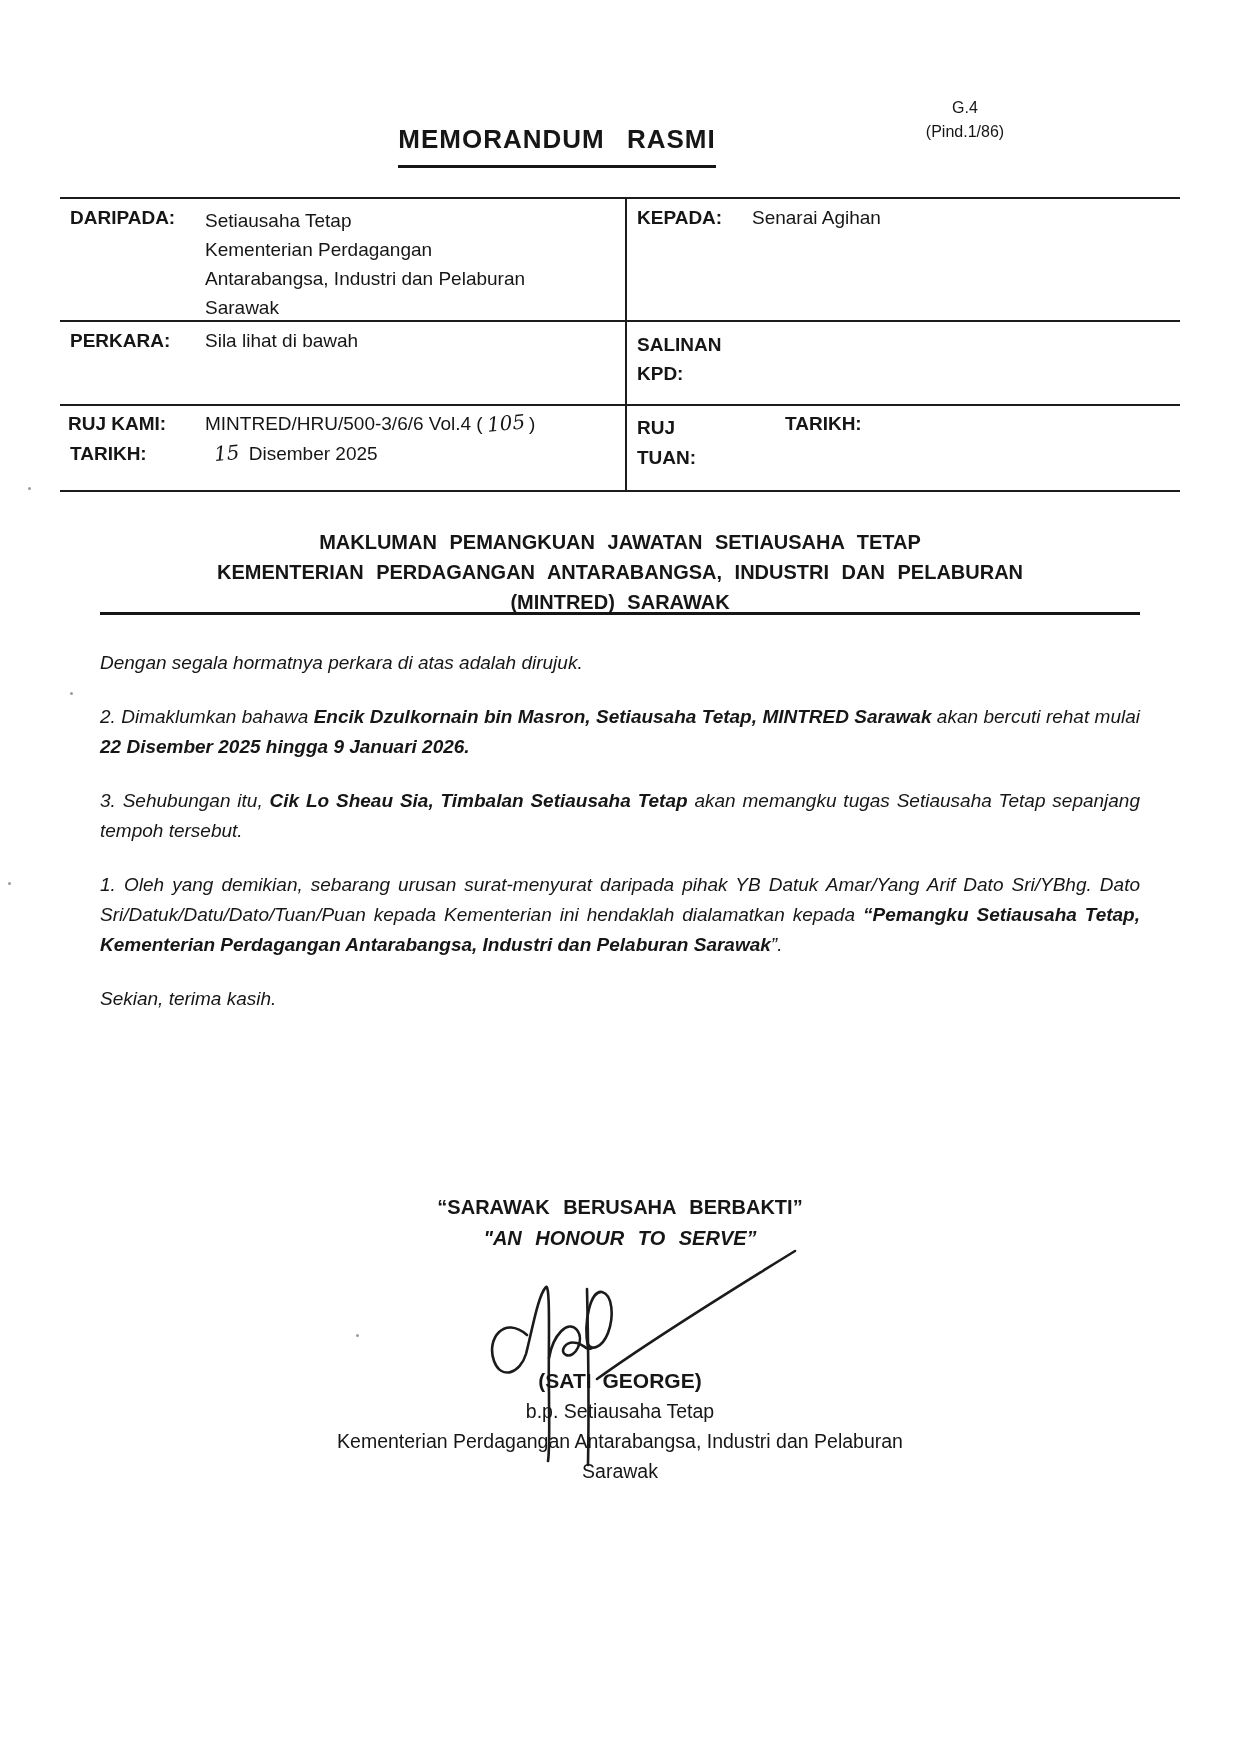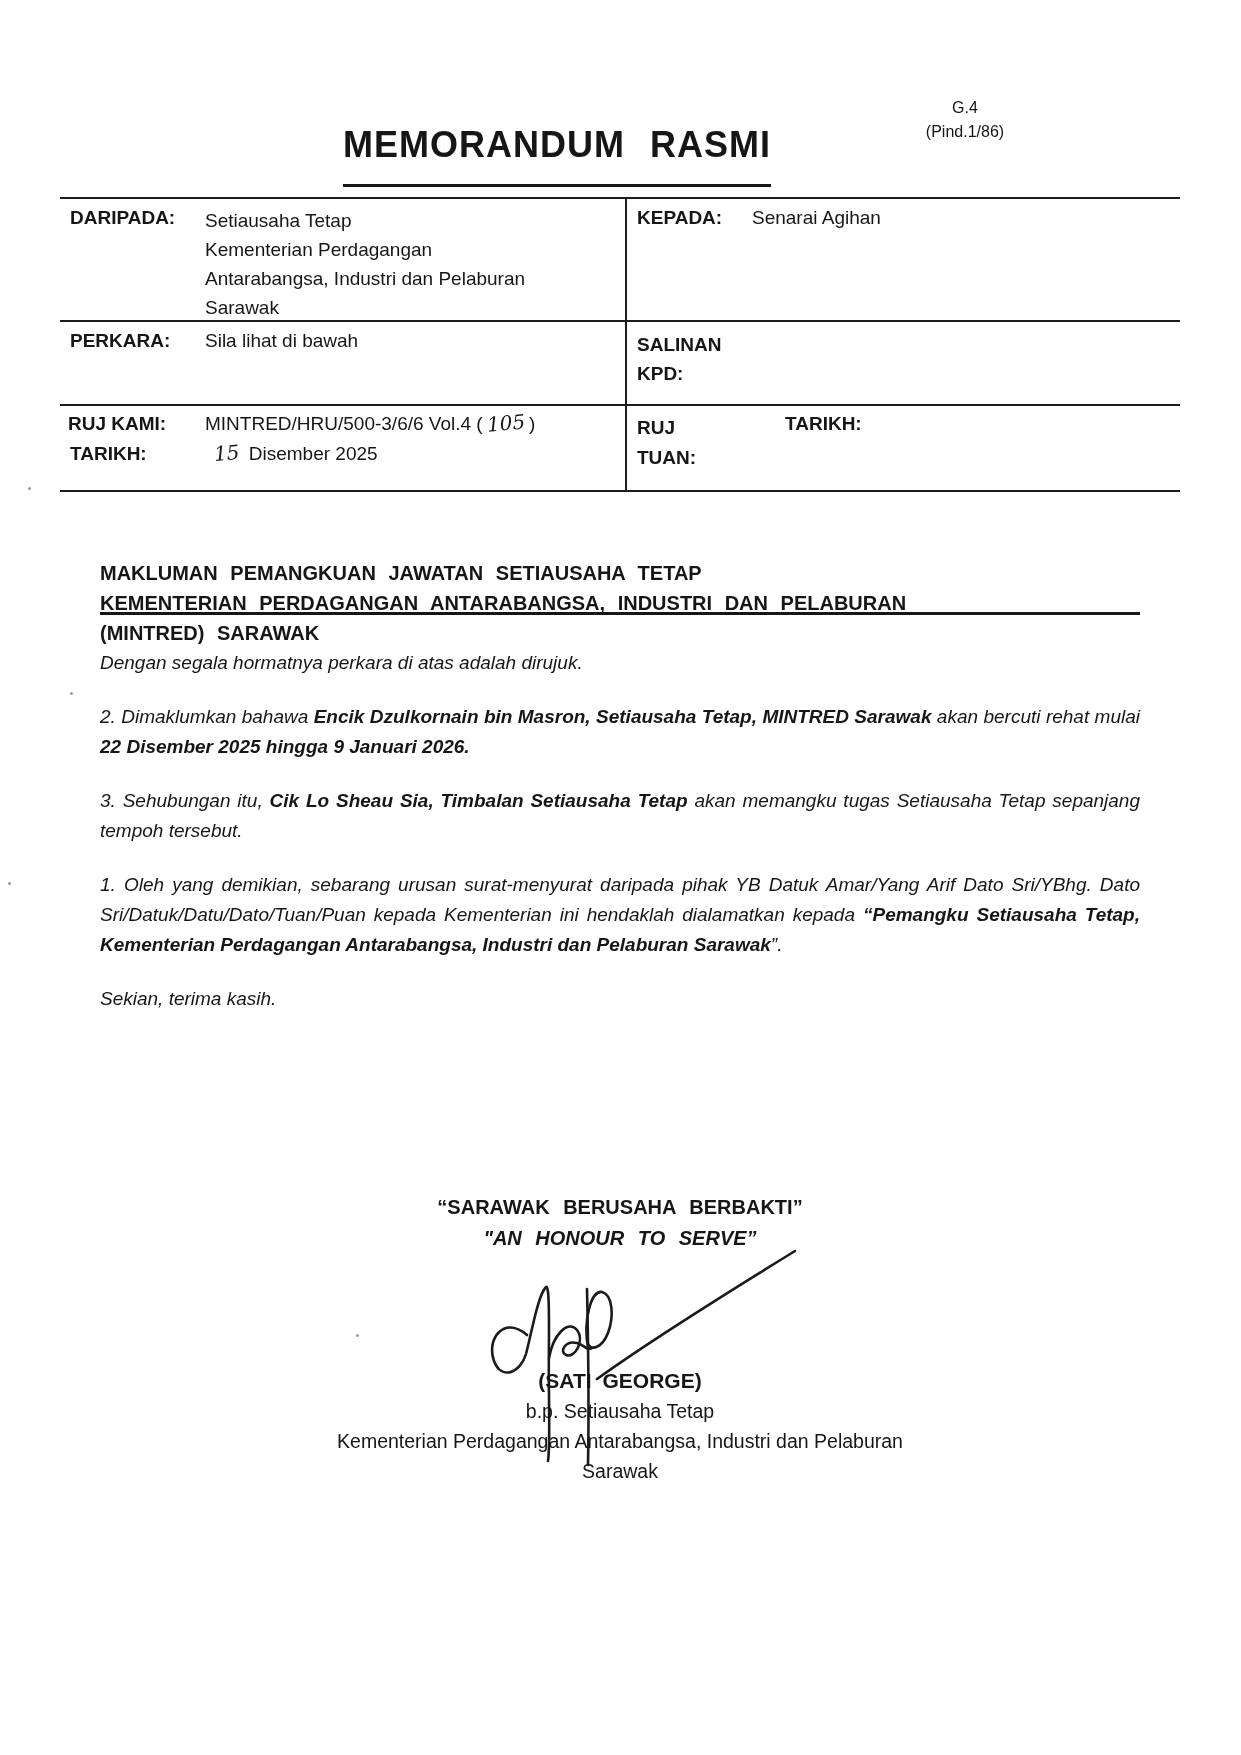--- a/index.html
+++ b/index.html
@@ -10,41 +10,41 @@
     overflow:hidden;
   }
   .abs { position:absolute; }
 
   
   #form-code { left:900px; top:50px; width:130px; text-align:center; font-size:16px; line-height:24px;margin-top:46px; }
 
   
   #title-wrap { left:0; top:124px; width:1114px; text-align:center; }
   #title-wrap span {
-    display:inline-block; font-size:36px; font-weight:bold;
+    display:inline-block; font-size:26px; font-weight:bold;
     letter-spacing:1px; word-spacing:14px;
-    border-bottom:3px solid #161616; padding-bottom:18px;
+    border-bottom:3px solid #161616; padding-bottom:10px;
   }
 
   
   #memo-table { left:60px; top:197px; width:1120px; height:295px; font-size:19px; }
   .hline { position:absolute; left:0; right:0; height:2px; background:#1c1c1c; }
   .vline { position:absolute; left:565px; top:0; bottom:0; width:2px; background:#1c1c1c; }
   .lbl { font-weight:bold; }
   .lh29 { line-height:29px; }
   .lh30 { line-height:30px; }
 
   .hand {
     font-family:"DejaVu Serif", serif; font-style:italic; font-size:20px;
     display:inline-block; transform:rotate(-5deg); margin:0 4px;
   }
 
   
-  #subject { left:100px; top:527px; width:1040px; text-align:left;
-             font-size:20px; font-weight:bold; line-height:30px; word-spacing:7px;margin-top:31px; }
+  #subject { left:100px; top:527px; width:1040px; text-align:center;
+             font-size:20px; font-weight:bold; line-height:30px; word-spacing:7px; }
   #subject-rule { left:100px; top:612px; width:1040px; height:3px; background:#161616; }
 
   
   #body { left:100px; top:648px; width:1040px; font-size:19px; line-height:30px;font-style:italic; }
   #body .para { margin:0 0 24px 0; }
   .just { text-align:justify; }
 
   
   #motto { left:100px; top:1192px; width:1040px; text-align:center;
            font-size:20px; font-weight:bold; line-height:31px; word-spacing:8px; }

